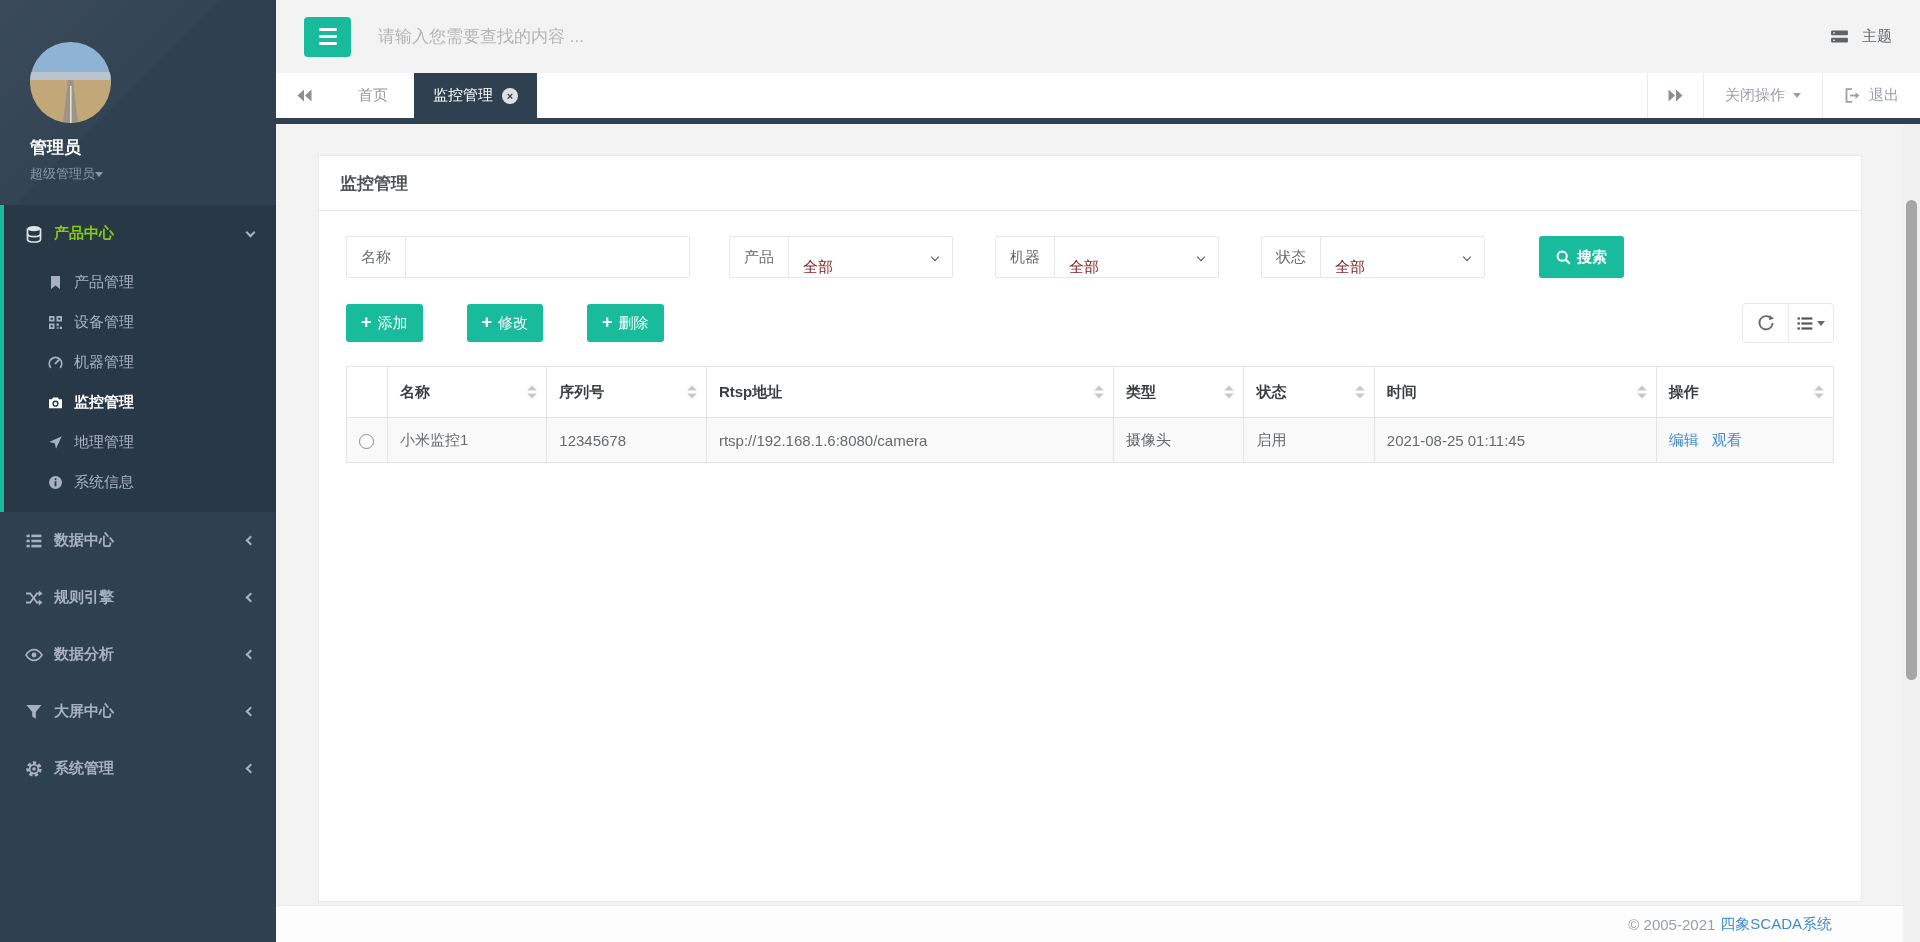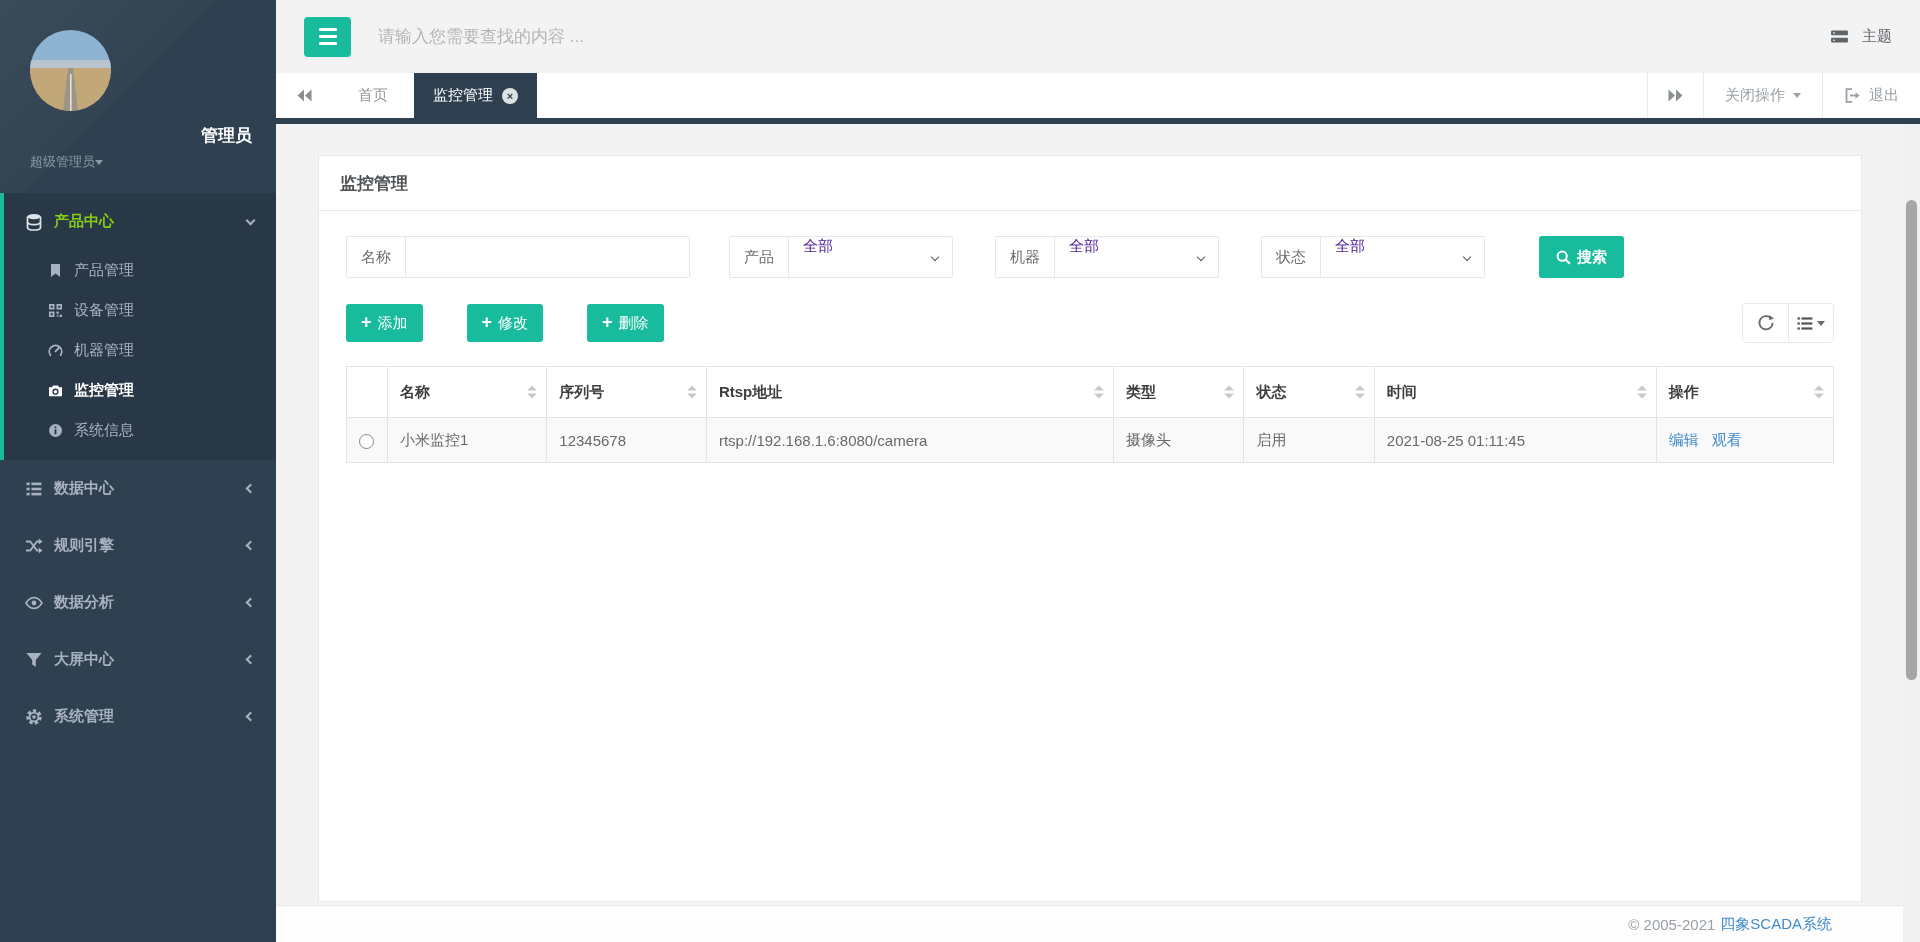--- a/index.html
+++ b/index.html
@@ -3,22 +3,22 @@
 <meta charset="utf-8">
 <style>
   * { margin:0; padding:0; box-sizing:border-box; }
   html,body { width:1920px; height:942px; overflow:hidden;
     font-family:"Liberation Sans","DejaVu Sans",sans-serif; }
   body { background:#f3f3f4; color:#676a6c; }
   .app { display:flex; width:1920px; height:942px; }
 
   
   .sidebar { width:276px; flex-shrink:0; background:#2f4050; height:100%; }
-  .profile { padding:30px 24px 22px 30px;
-    background:linear-gradient(135deg, rgba(255,255,255,0.055) 0%, rgba(255,255,255,0.02) 45%, rgba(0,0,0,0) 46%);text-align:right; }
+  .profile { padding:42px 24px 22px 30px;
+    background:linear-gradient(135deg, rgba(255,255,255,0.055) 0%, rgba(255,255,255,0.02) 45%, rgba(0,0,0,0) 46%); }
   .avatar { width:81px; height:81px; border-radius:50%; overflow:hidden; }
   .avatar svg { display:block; }
   .uname { margin-top:13px; color:#ffffff; font-weight:bold; font-size:17px; }
   .urole { margin-top:6px; color:#8b98a7; font-size:13px; display:flex; align-items:center; }
   .caret { width:0; height:0; border-left:4px solid transparent; border-right:4px solid transparent; border-top:5px solid #8b98a7; display:inline-block; }
 
   .nav { margin-top:0; }
   .nav-top { height:57px; display:flex; align-items:center; padding:0 22px 0 25px;
     color:#a7b1c2; font-size:15px; font-weight:bold; cursor:pointer; }
   .nav-top .nicon { width:18px; height:18px; margin-right:11px; flex-shrink:0; color:#a7b1c2; }
@@ -63,22 +63,22 @@
   .card { background:#fff; border:1px solid #e7eaec; height:100%; }
   .card-header { height:55px; display:flex; align-items:center; padding:0 21px;
     border-bottom:1px solid #e7eaec; font-size:17px; font-weight:bold; color:#4e5255; }
   .card-body { padding:25px 27px; }
 
   .filter-row { display:flex; align-items:center; }
   .igroup { display:flex; align-items:stretch; height:42px; border:1px solid #e5e6e7; border-radius:2px; background:#fff; }
   .ilabel { display:flex; align-items:center; padding:0 14px; font-size:15px; color:#6a6e71; }
   .itext { width:284px; border:none; border-left:1px solid #e5e6e7; outline:none; padding:0 11px;
     font-size:15px; color:#555; font-family:inherit; }
-  .isel { width:164px; border-left:1px solid #e5e6e7; display:flex; align-items:flex-start;
-    padding:0 14px; font-size:15px; color:#4c1d95; position:relative; cursor:pointer; }
+  .isel { width:164px; border-left:1px solid #e5e6e7; display:flex; align-items:flex-end;
+    padding:0 14px; font-size:15px; color:#7f1d1d; position:relative; cursor:pointer; }
   .isel .chev { border-color:#555; border-width:0 1.6px 1.6px 0; width:6px; height:6px;
     position:absolute; right:14px; top:17px; }
   .btn-search { margin-left:54px; height:42px; padding:0 17px; background:#18bc9c; color:#fff;
     border:none; border-radius:3px; font-size:15px; font-weight:bold; display:flex; align-items:center; gap:6px; cursor:pointer; }
 
   .action-row { margin-top:25px; display:flex; align-items:center; }
   .btn-green { height:38px; padding:0 15px; background:#18bc9c; color:#fff; border:none; border-radius:3px;
     font-size:15px; display:flex; align-items:center; gap:6px; margin-right:44px; cursor:pointer; font-family:inherit; }
   .plus { font-size:18px; font-weight:bold; line-height:1; margin-top:-2px; }
   .tools { margin-left:auto; display:flex; height:40px; border:1px solid #e7eaec; border-radius:4px; overflow:hidden; background:#fff; }
@@ -166,20 +166,26 @@
             <line x1="7.5" y1="8.3" x2="10.8" y2="5" stroke="currentColor" stroke-width="1.9" stroke-linecap="round"></line>
           </svg>
           <span>机器管理</span>
         </div>
         <div class="sub-item active">
           <svg class="nicon" viewBox="0 0 15 15">
             <path fill-rule="evenodd" fill="currentColor" d="M1 4.2h3l1-1.6h5l1 1.6h3v9H1zM7.5 11.8a3.1 3.1 0 1 0 0-6.2 3.1 3.1 0 0 0 0 6.2z"></path>
             <circle cx="7.5" cy="8.7" r="1.7" fill="currentColor"></circle>
           </svg>
           <span>监控管理</span>
+        </div>
+        <div class="sub-item">
+          <svg class="nicon" viewBox="0 0 15 15">
+            <path d="M13.8 1.2 1.2 7l5.6 1.2L8 13.8z" fill="currentColor"></path>
+          </svg>
+          <span>地理管理</span>
         </div>
         <div class="sub-item">
           <svg class="nicon" viewBox="0 0 15 15">
             <circle cx="7.5" cy="7.5" r="6.5" fill="currentColor"></circle>
             <rect x="6.6" y="6.3" width="1.8" height="5" fill="#293846"></rect>
             <rect x="6.6" y="3.4" width="1.8" height="1.8" fill="#293846"></rect>
           </svg>
           <span>系统信息</span>
         </div>
       </div>

